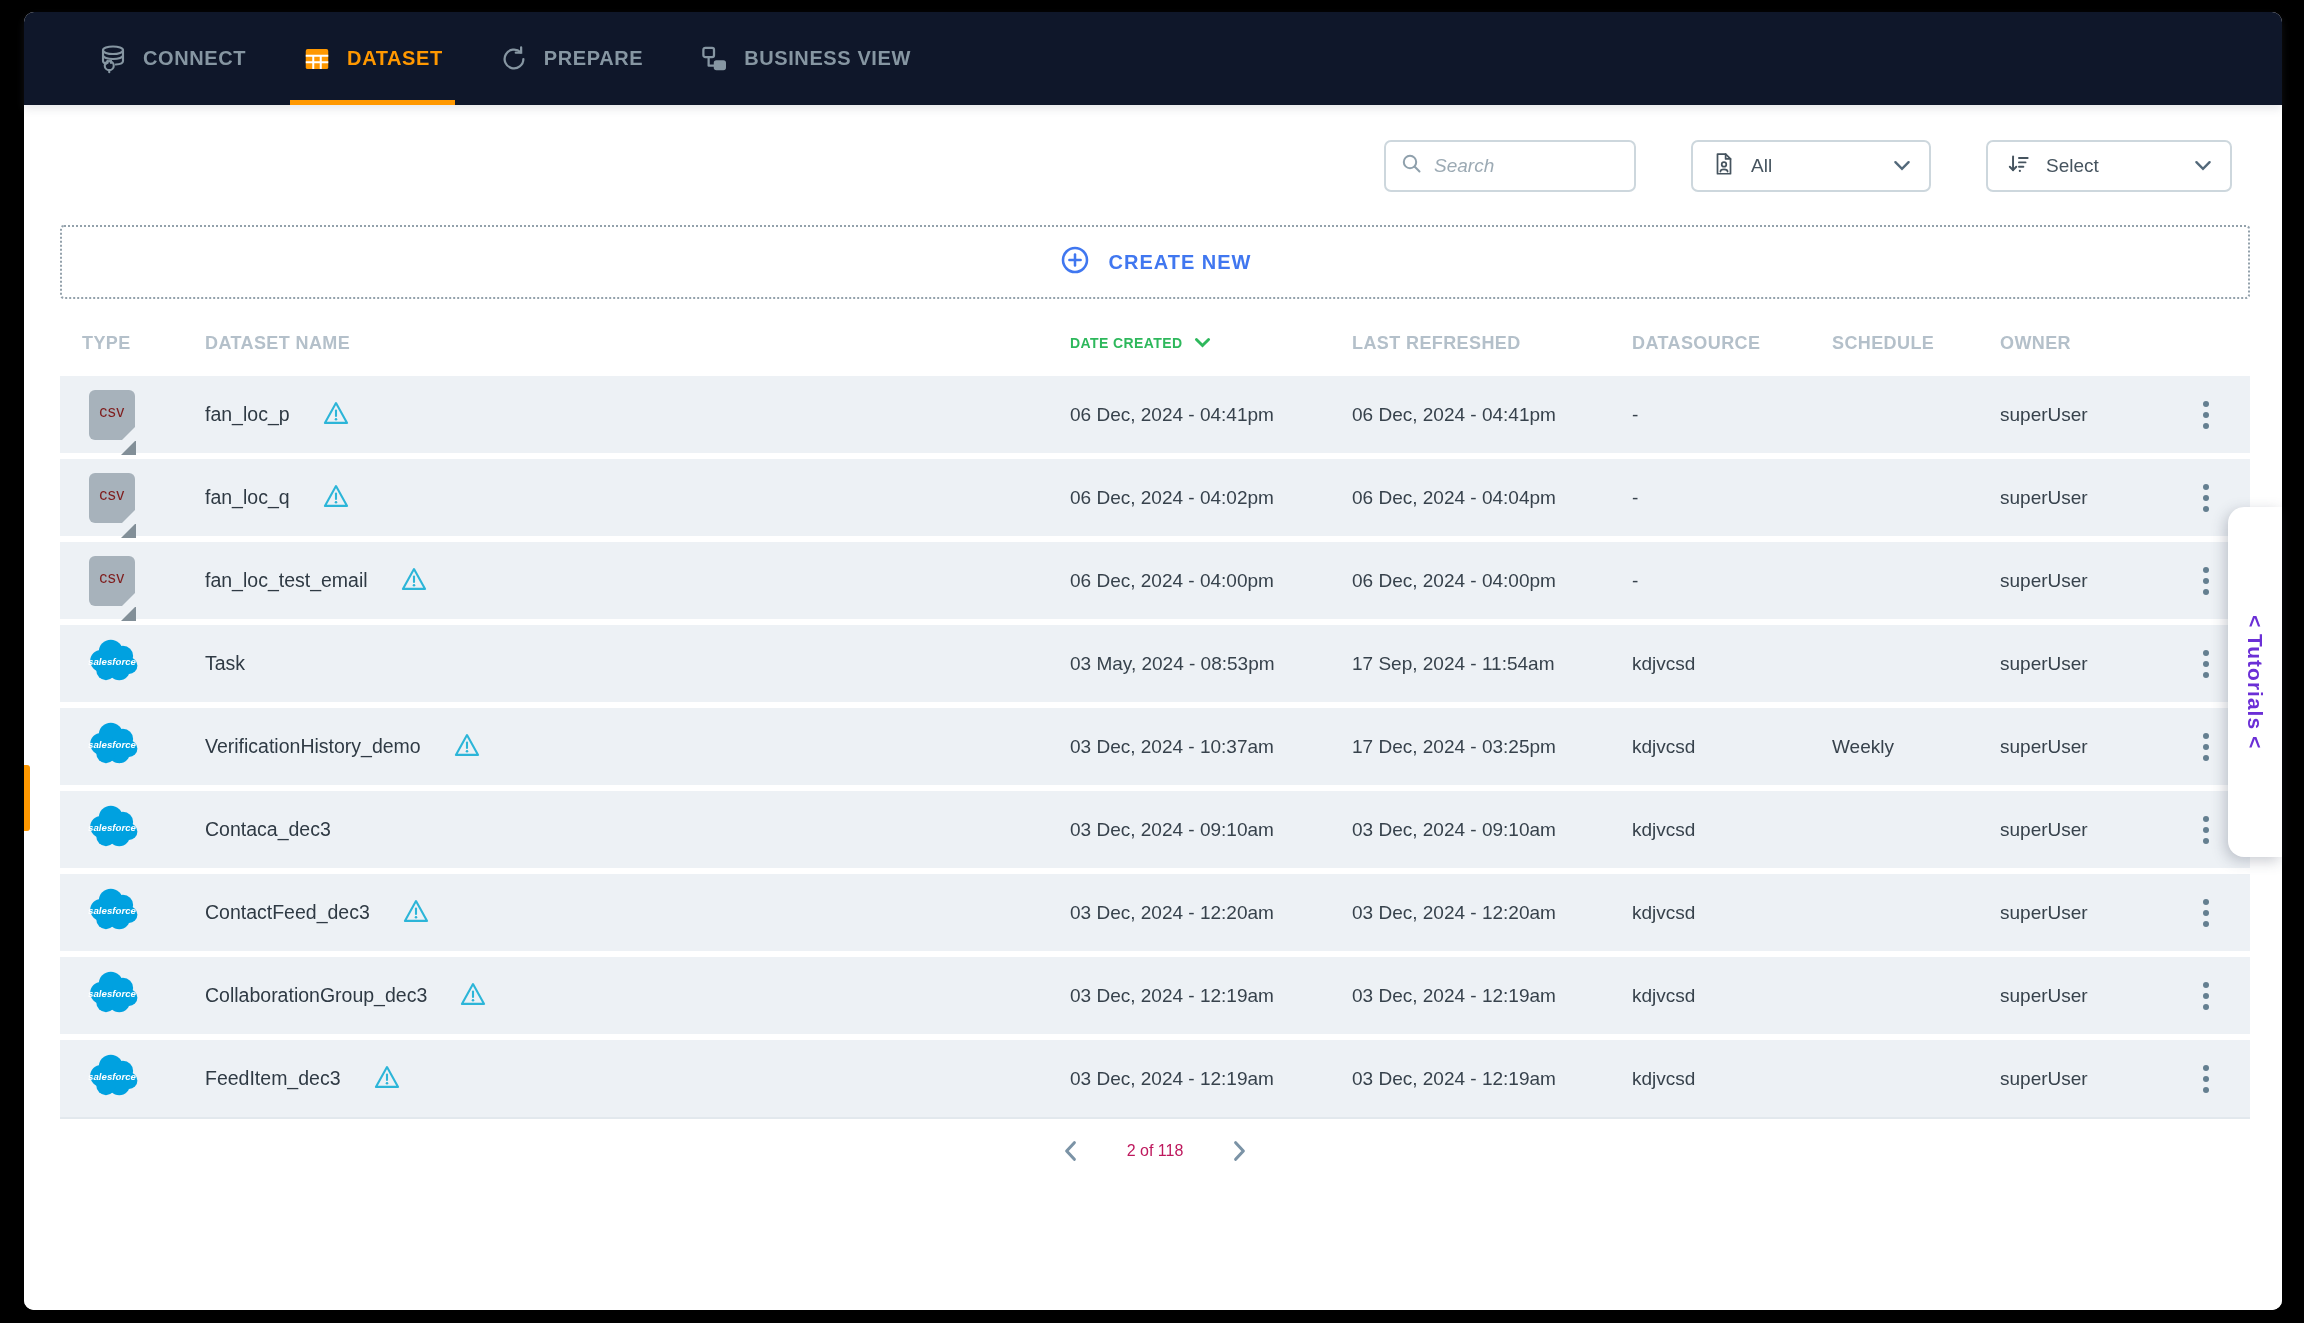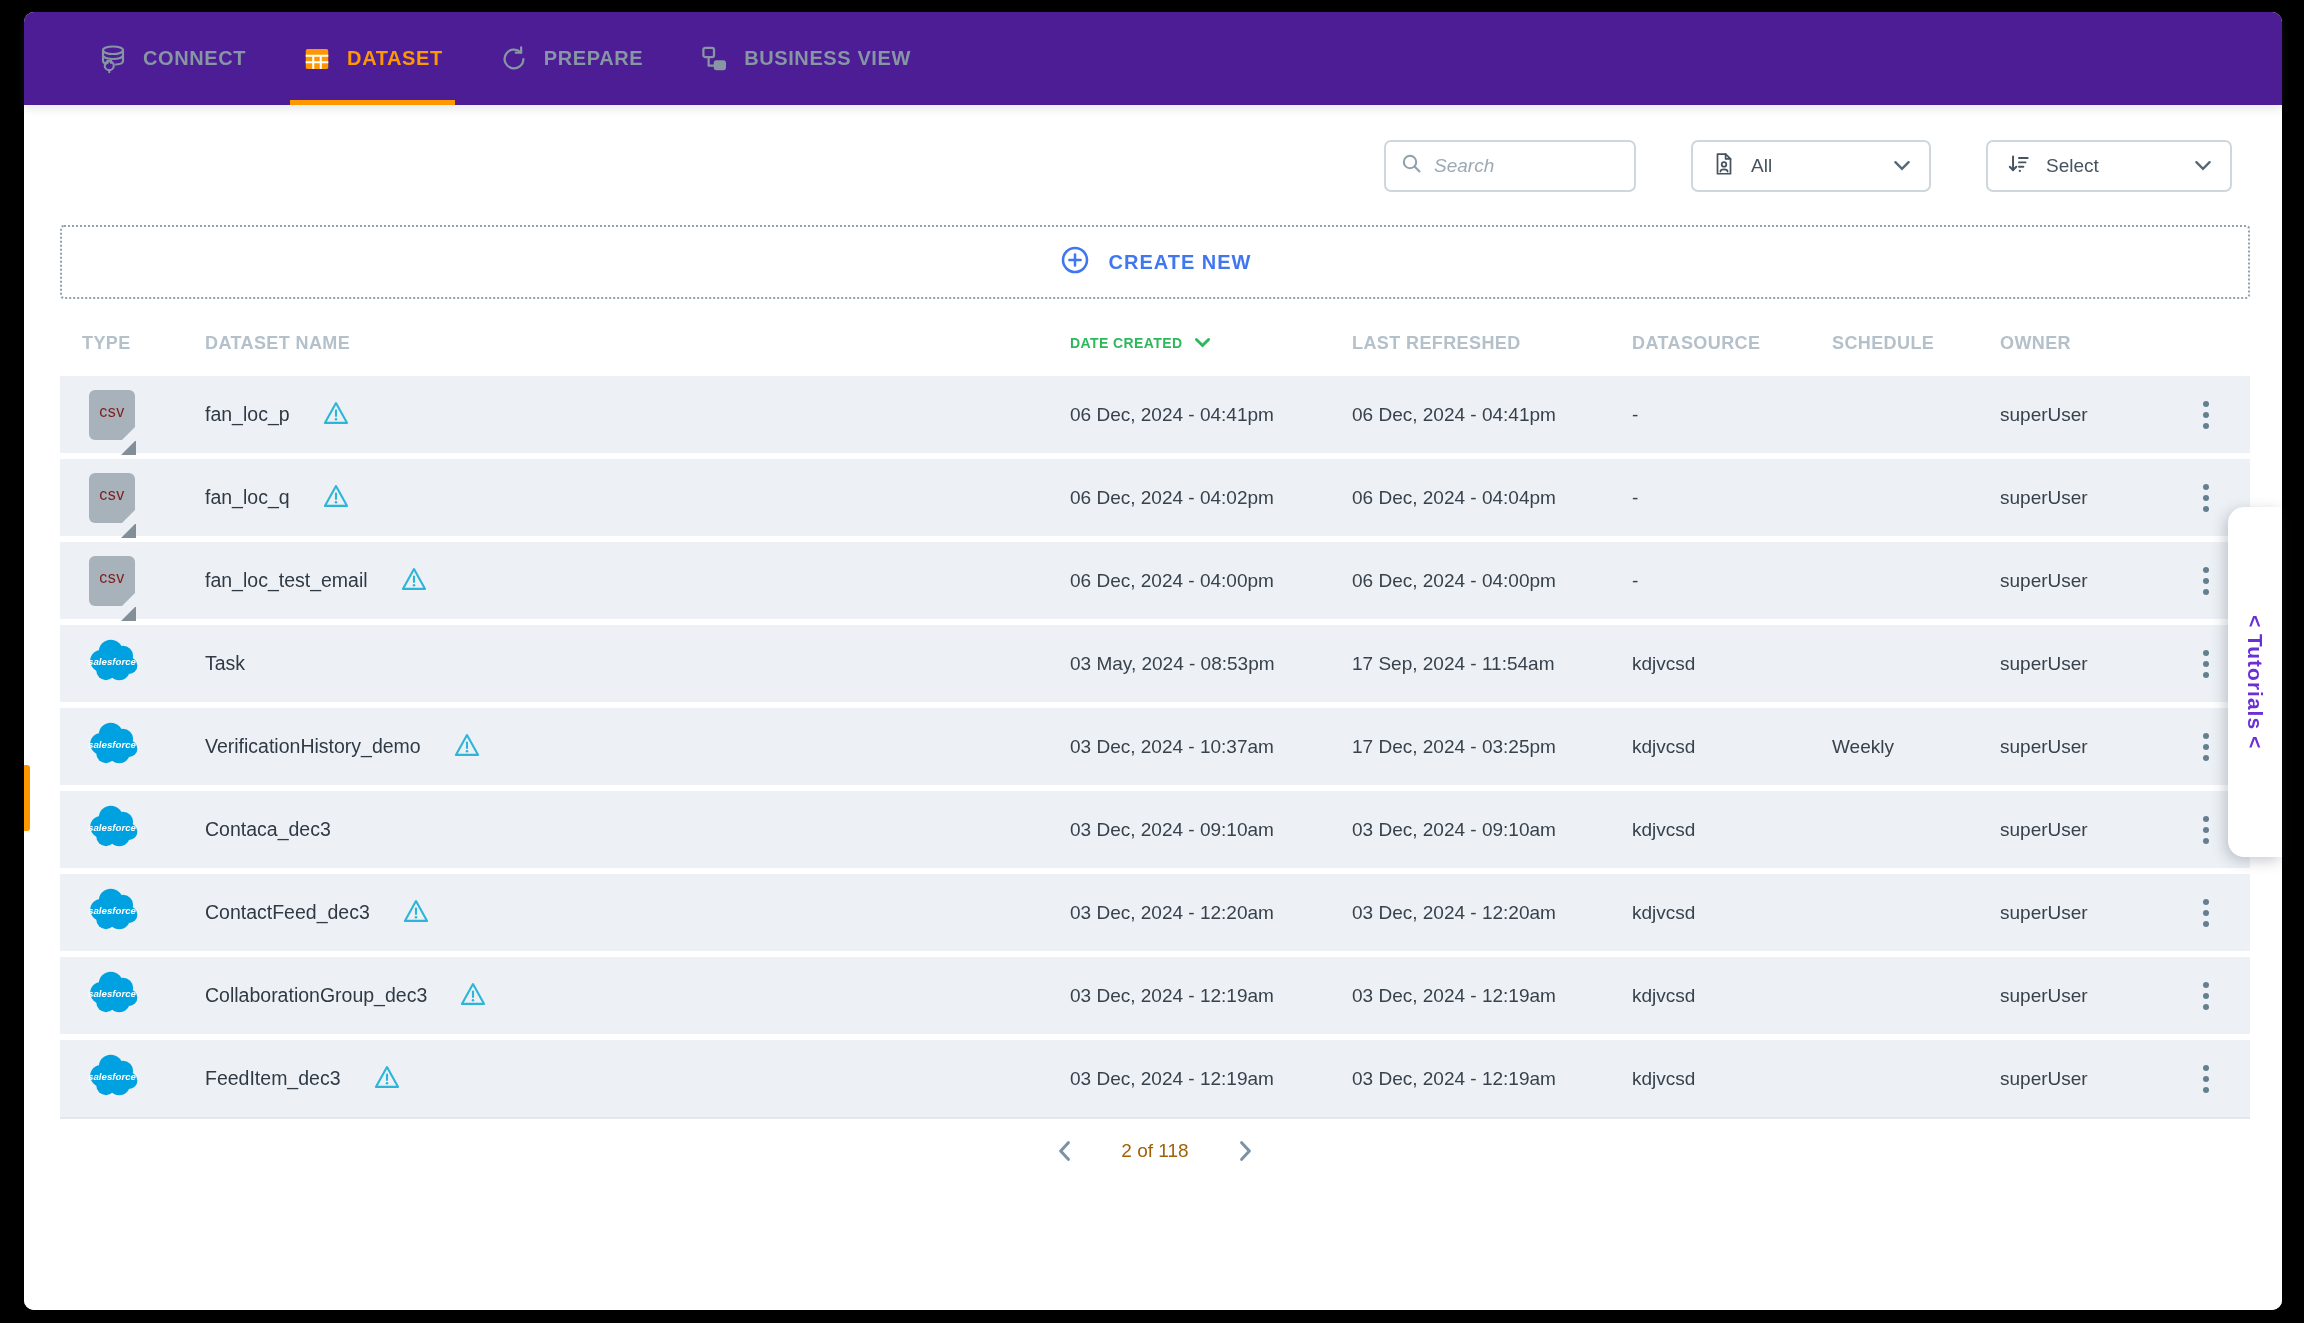--- a/index.html
+++ b/index.html
@@ -3,21 +3,21 @@
 <meta charset="utf-8">
 <style>
   * { margin:0; padding:0; box-sizing:border-box; }
   html,body { width:2304px; height:1323px; background:#000; overflow:hidden;
               font-family:"Liberation Sans", sans-serif; }
 
   .card { position:absolute; left:24px; top:12px; width:2258px; height:1298px;
           background:#fff; border-radius:10px; }
 
   
-  .tabbar { position:absolute; left:0; top:0; right:0; height:93px; background:#4c1d95;
+  .tabbar { position:absolute; left:0; top:0; right:0; height:93px; background:#0f172a;
             border-radius:10px 10px 0 0; display:flex; align-items:center; padding-left:46px;
             box-shadow:0 4px 8px rgba(110,120,130,.16); z-index:5; }
   .tab { position:relative; height:100%; display:flex; align-items:center; gap:15px;
          padding:0 28px; cursor:pointer; color:#8696a2; }
   .tab .tab-label { font-size:20px; font-weight:bold; letter-spacing:.6px; color:#8696a2; }
   .tab.active .tab-label { color:#ff9800; }
   .tab.active::after { content:''; position:absolute; left:16px; right:16px; bottom:0;
                        height:5px; background:#ff9800; }
   .tab svg { display:block; }
 
@@ -79,21 +79,21 @@
               transform:translateX(15px) rotate(90deg); transform-origin:left bottom; }
 
   
   .kebab { display:flex; flex-direction:column; gap:5px; padding:6px; }
   .kebab i { width:6px; height:6px; border-radius:50%; background:#647f90; }
 
   
   .pagination { position:absolute; left:36px; top:1035px; width:2190px; display:flex;
                 align-items:center; justify-content:center; gap:48px; }
   .page-btn { cursor:pointer; display:flex; align-items:center; }
-  .page-label { font-size:19px; color:#a16207; }
+  .page-label { font-size:16px; color:#be185d; }
 
   
   .tutorials { position:absolute; right:0; top:495px; width:54px; height:350px; background:#fff;
                border-radius:16px 0 0 16px; box-shadow:-3px 4px 14px rgba(60,70,90,.28);
                display:flex; align-items:center; justify-content:center; z-index:20; cursor:pointer; }
   .tutorials .vtext { writing-mode:vertical-rl; font-size:21px; font-weight:bold;
                       color:#6b2fd6; letter-spacing:1px; display:flex; gap:6px; }
   .tutorials .vtext span { color:#6b2fd6; }
 
   

